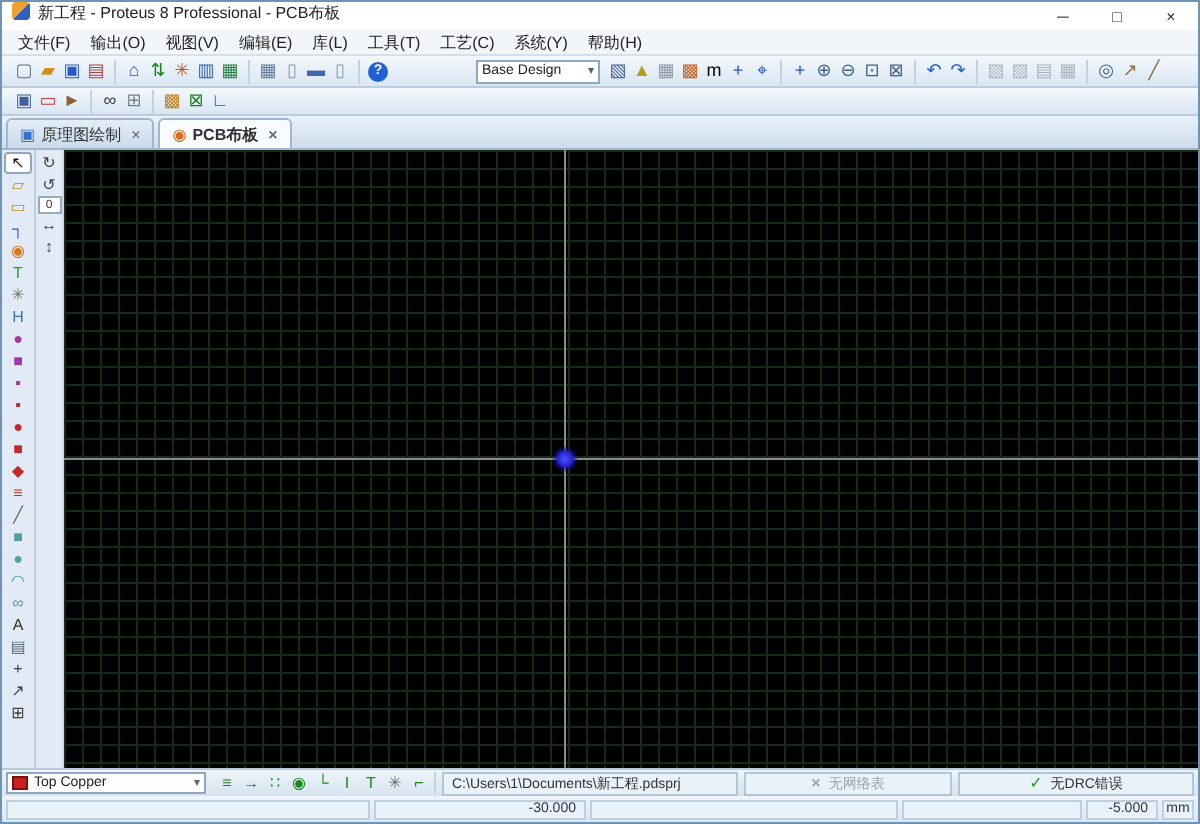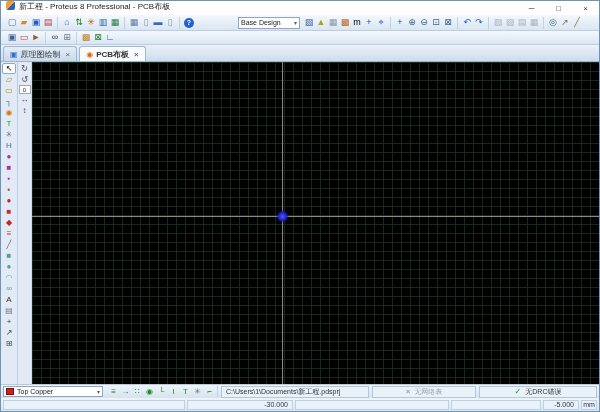--- a/index.html
+++ b/index.html
@@ -116,20 +116,32 @@
   <div class="titlebar">
     <span class="app-icon"></span>
     <span class="title-text">新工程 - Proteus 8 Professional - PCB布板</span>
     <div class="win-controls">
       <span class="win-btn">─</span>
       <span class="win-btn">□</span>
       <span class="win-btn">×</span>
     </div>
   </div>
 
+  <div class="menubar">
+
+  <span class="menu-item">文件(F)</span>
+      <span class="menu-item">输出(O)</span>
+      <span class="menu-item">视图(V)</span>
+      <span class="menu-item">编辑(E)</span>
+      <span class="menu-item">库(L)</span>
+      <span class="menu-item">工具(T)</span>
+      <span class="menu-item">工艺(C)</span>
+      <span class="menu-item">系统(Y)</span>
+      <span class="menu-item">帮助(H)</span>
+    </div>
 
   <div class="toolbar row1">
     <span class="tgroup">
 
     <span class="tbtn">
           <span class="g" style="color: rgb(90, 114, 144);">▢</span>
         </span>
         <span class="tbtn">
           <span class="g" style="color: rgb(208, 144, 32);">▰</span>
         </span>

